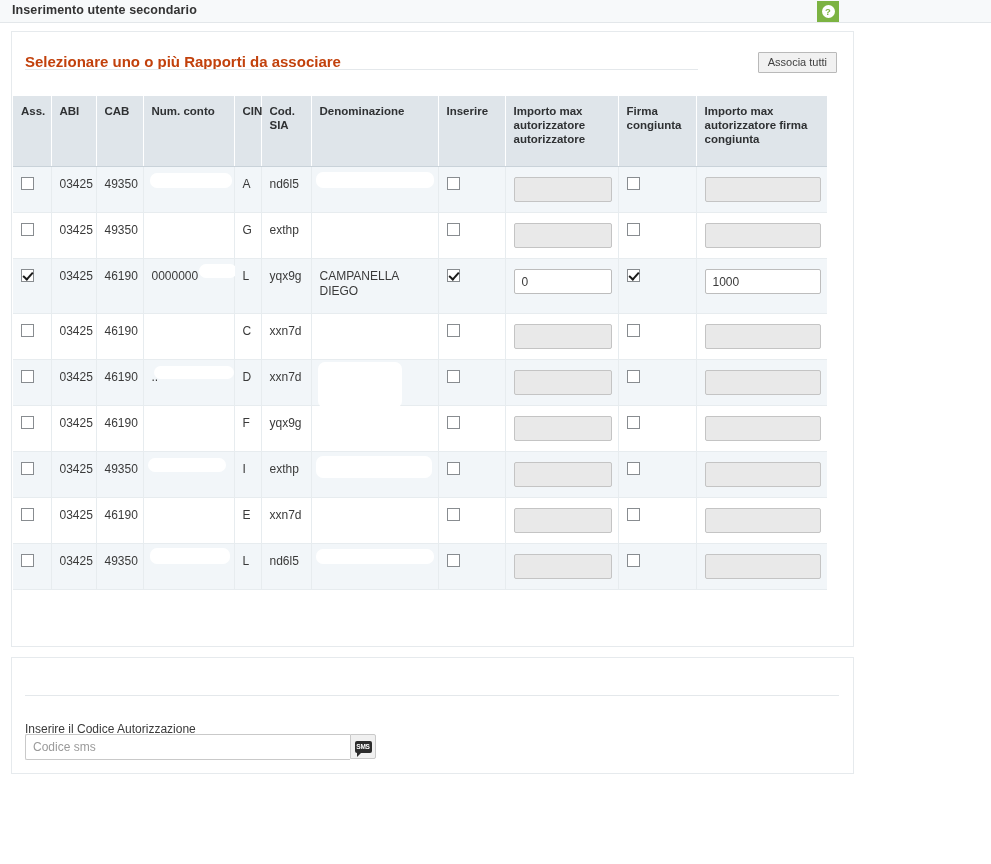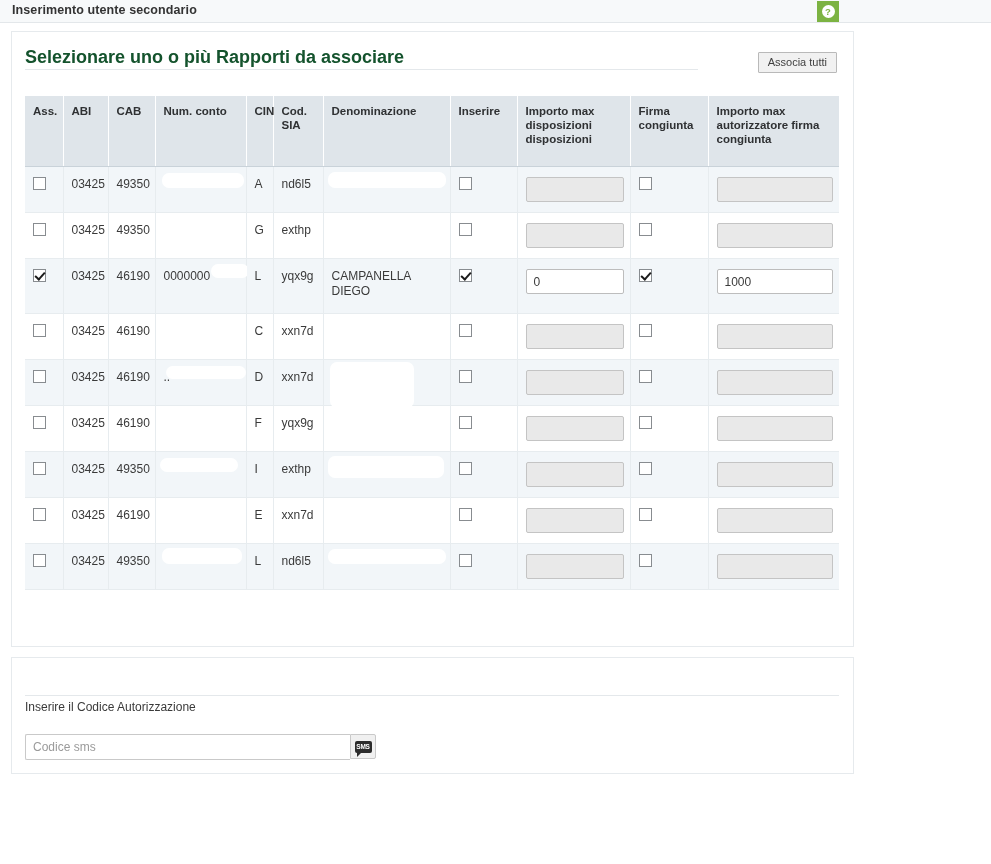--- a/index.html
+++ b/index.html
@@ -65,24 +65,24 @@
     width: 841px;
     background: #ffffff;
     border: 1px solid #e6eaed;
   }
   #panel-rapporti { top: 31px; height: 614px; }
   #panel-password { top: 657px; height: 115px; }
 
   .panel-heading {
     position: absolute;
     left: 13px;
-    top: 15px;
-    font-size: 18px;
+    top: 21px;
+    font-size: 15px;
     font-weight: bold;
-    color: #14532d;
+    color: #c2410c;
   }
   .panel-rule {
     position: absolute;
     left: 13px;
     height: 1px;
     background: #e4e8eb;
   }
   #rule-rapporti { top: 37px; width: 673px; }
   #rule-password { top: 37px; width: 814px; }
 
@@ -97,21 +97,21 @@
     background: #f1f1f1;
     border: 1px solid #b9b9b9;
     border-radius: 1px;
     cursor: pointer;
     white-space: nowrap;
   }
 
   
   #rapporti-table {
     position: absolute;
-    left: 13px;
+    left: 1px;
     top: 64px;
     border-collapse: collapse;
     table-layout: fixed;
     width: 814px;
     background: #ffffff;
   }
   #rapporti-table th {
     background: #dfe5ea;
     border-right: 1px solid #ffffff;
     border-bottom: 1px solid #c9d2d9;
@@ -201,21 +201,21 @@
     position: absolute;
     background: #ffffff;
     border-radius: 7px;
     pointer-events: none;
   }
 
   
   #auth-code-label {
     position: absolute;
     left: 13px;
-    top: 42px;
+    top: 64px;
     font-size: 12px;
     color: #3a3a3a;
   }
   #auth-code-row {
     position: absolute;
     left: 13px;
     top: 76px;
     display: flex;
     align-items: stretch;
   }
@@ -305,21 +305,21 @@
     <thead>
       <tr>
         <th>Ass.</th>
         <th>ABI</th>
         <th>CAB</th>
         <th>Num. conto</th>
         <th>CIN</th>
         <th>Cod. SIA</th>
         <th>Denominazione</th>
         <th>Inserire</th>
-        <th>Importo max disposizioni disposizioni</th>
+        <th>Importo max autorizzatore autorizzatore</th>
         <th>Firma congiunta</th>
         <th>Importo max autorizzatore firma congiunta</th>
       </tr>
     </thead>
     <tbody id="rapporti-tbody">
         <tr class="odd">
           <td><span class="cbox"></span></td>
           <td>03425</td>
           <td>49350</td>
           <td>

